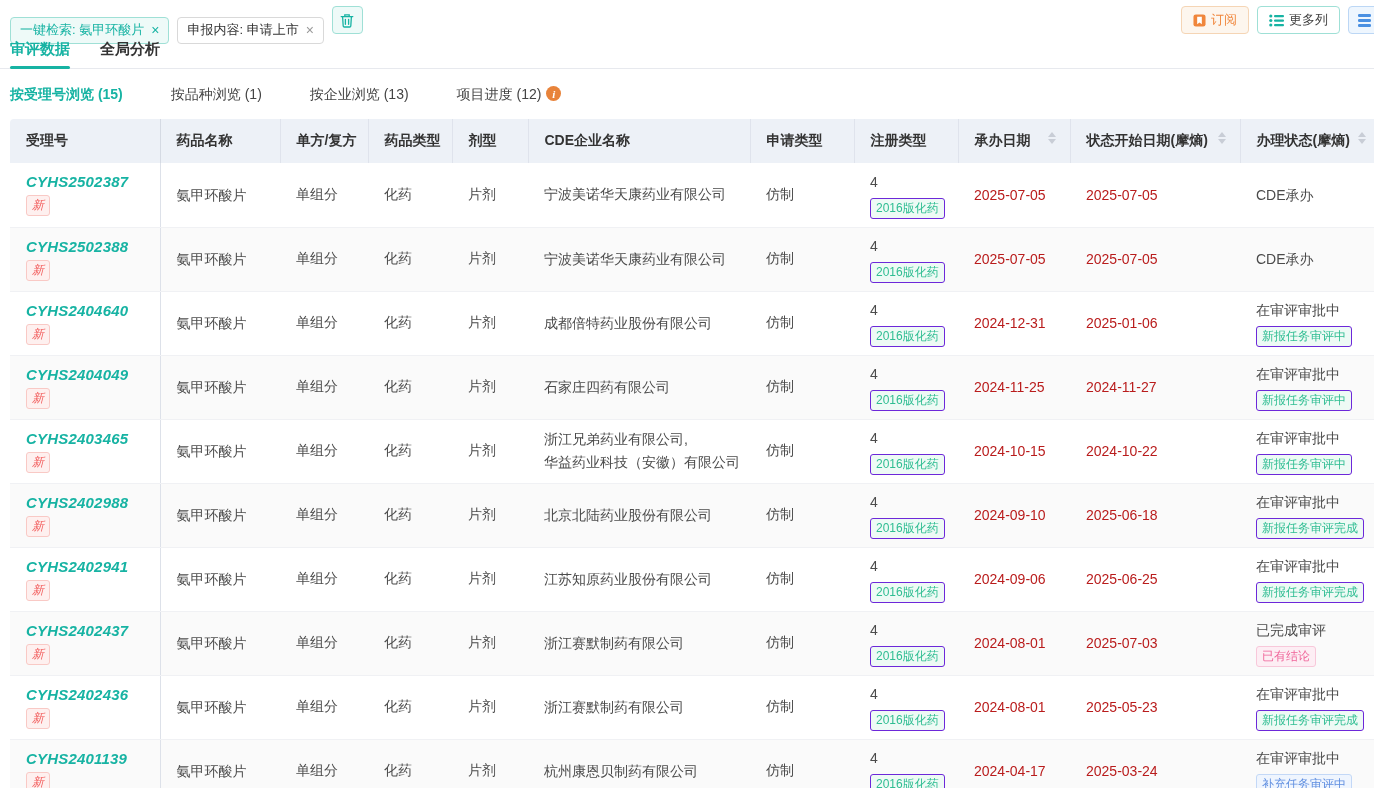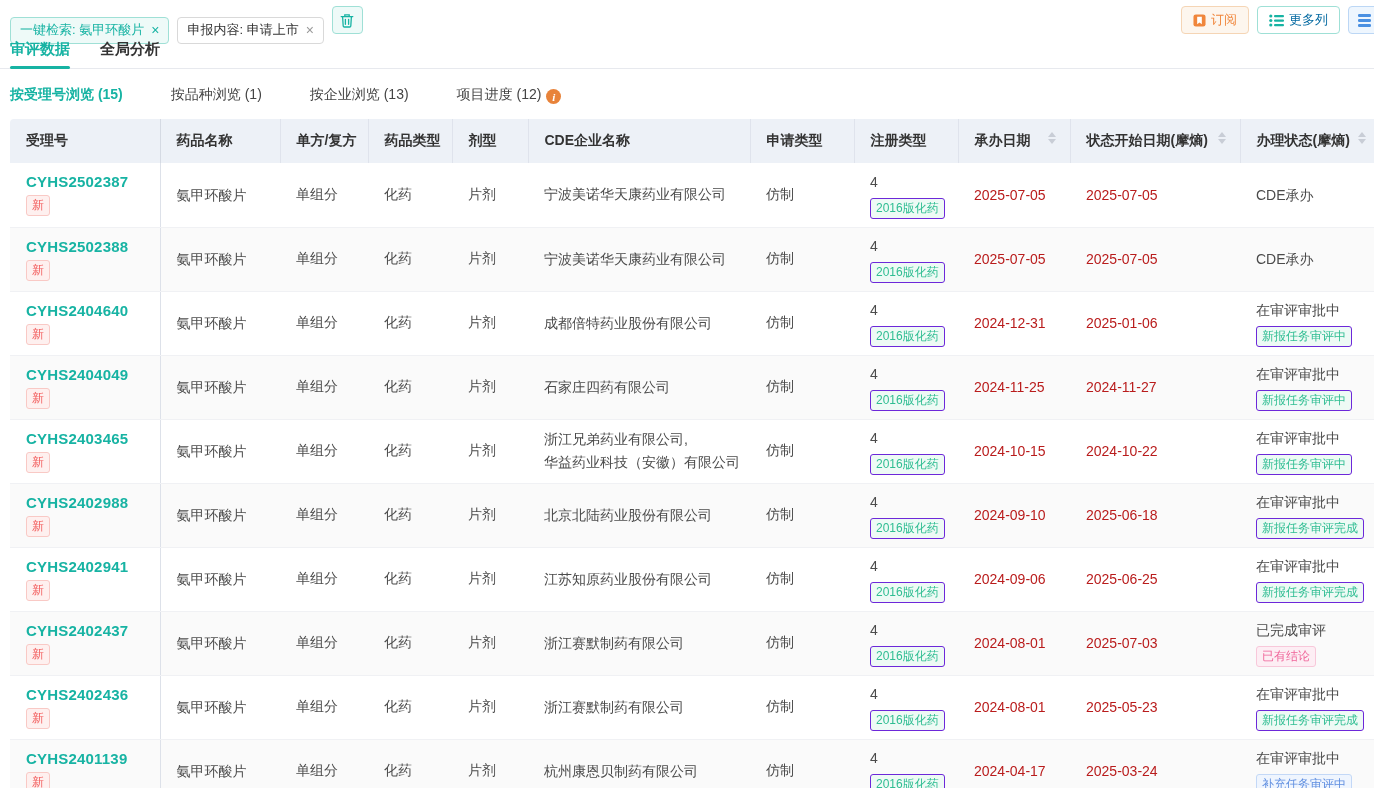--- a/index.html
+++ b/index.html
@@ -14,51 +14,51 @@
   .topbar { display:flex; align-items:center; padding:6px 0 0 10px; position:relative; height:34px; }
   .tag { display:inline-flex; align-items:center; gap:7px; height:27px; padding:0 9px; border-radius:4px; font-size:13px; margin-right:8px; background:#fff;margin-top:20px; }
   .tag-teal  { color:#17b3a3; background:#eefaf8; border:1px solid #9fe0d6; }
   .tag-plain { color:#333;    background:#fff;    border:1px solid #d9d9d9; }
   .tag .close { font-size:14px; line-height:1; cursor:pointer; }
   .tag-plain .close { color:#999; }
   .icon-btn { width:31px; height:28px; display:inline-flex; align-items:center; justify-content:center; border-radius:4px; border:1px solid #9fe0d6; background:#eefaf8; cursor:pointer; }
   .topbar-right { position:absolute; right:0; top:6px; display:flex; gap:8px; }
   .btn { display:inline-flex; align-items:center; gap:5px; height:28px; padding:0 11px; border-radius:4px; font-size:13px; cursor:pointer; background:#fff; white-space:nowrap; }
   .btn-orange { color:#f0863c; border:1px solid #f5d5b5; background:#fdf6ee; }
-  .btn-teal   { color:#0369a1; border:1px solid #9fe0d6; }
+  .btn-teal   { color:#404040; border:1px solid #9fe0d6; }
   .btn-blue-partial { color:#4a90e2; border:1px solid #bcd7f5; background:#eef6fe; width:44px; justify-content:flex-start; padding:0 9px; margin-right:-18px; }
 
   
   .tabsbar { display:flex; gap:30px; padding:6px 12px 0 10px; border-bottom:1px solid #e7e9ee; }
   .tab { font-size:15px; font-weight:bold; padding-bottom:9px; position:relative; cursor:pointer; color:#333; }
   .tab.active { color:#17b3a3; }
   .tab.active::after { content:""; position:absolute; left:0; right:0; bottom:-1px; height:3px; background:#17b3a3; border-radius:2px; }
 
   
   .subtabs { display:flex; align-items:center; padding:17px 0 15px 10px; gap:48px; }
-  .subtab { font-size:14px; color:#444; cursor:pointer; display:inline-flex; align-items:flex-end; gap:5px; white-space:nowrap; }
+  .subtab { font-size:14px; color:#444; cursor:pointer; display:inline-flex; align-items:flex-start; gap:5px; white-space:nowrap; }
   .subtab.active { color:#17b3a3; font-weight:bold; }
   .info-icon { width:15px; height:15px; border-radius:50%; background:#e8833a; color:#fff; font-style:italic; font-size:11px; display:inline-flex; align-items:center; justify-content:center; font-family:"Liberation Serif", serif; font-weight:bold; cursor:pointer; }
 
   
   .table-wrap { margin-left:10px; overflow:hidden; width:1364px; }
   table { border-collapse:collapse; table-layout:fixed; width:1370px; }
   th, td { text-align:left; padding:0 0 0 16px; overflow:hidden; }
   thead th { background:#edf1f7; height:44px; font-size:14px; color:#333; border-right:1px solid #dfe3ec; font-weight:bold; }
   thead th:first-child { border-radius:4px 0 0 0; border-right:1px solid #d5dae3; }
   thead th:last-child { border-right:none; }
   .th-inner { display:flex; align-items:flex-start; }
   .sorter { margin-left:auto; margin-right:14px; display:flex; flex-direction:column; gap:2px; cursor:pointer; }
   .sorter i { display:block; width:0; height:0; border-left:4px solid transparent; border-right:4px solid transparent; }
   .sorter .up   { border-bottom:5px solid #c8cdd6; }
   .sorter .down { border-top:5px solid #c8cdd6; }
 
   tbody td { height:64px; border-bottom:1px solid #f0f1f4; color:#4b4b4b; vertical-align:middle; background:#fff; }
   tbody tr:nth-child(even) td { background:#fafafa; }
-  tbody td:first-child { border-right:1px solid #dde1e9; }
+  tbody td:first-child { border-right:1px solid #dde1e9;font-style:italic; }
   .accept-no { color:#17b3a3; font-weight:bold; font-size:15px; cursor:pointer; letter-spacing:.2px; }
   .badge { display:inline-block; font-size:12px; line-height:19px; padding:0 5px; border-radius:3px; margin-top:5px; white-space:nowrap; }
   .badge-red   { color:#f25c5c; background:#fef0ef; border:1px solid #f9c9c5; }
   .badge-green { color:#2fbd92; background:#eefaf5; border:1px solid #6d28d9; }
   .badge-pink  { color:#f0659a; background:#fdeef4; border:1px solid #f8c8da; }
   .badge-blue  { color:#608fe0; background:#eff5fe; border:1px solid #c3d8f7; }
   .cell-line { line-height:22px; }
   .company-line { line-height:23px; }
   .date { color:#b91c1c; }
   svg { display:block; }

